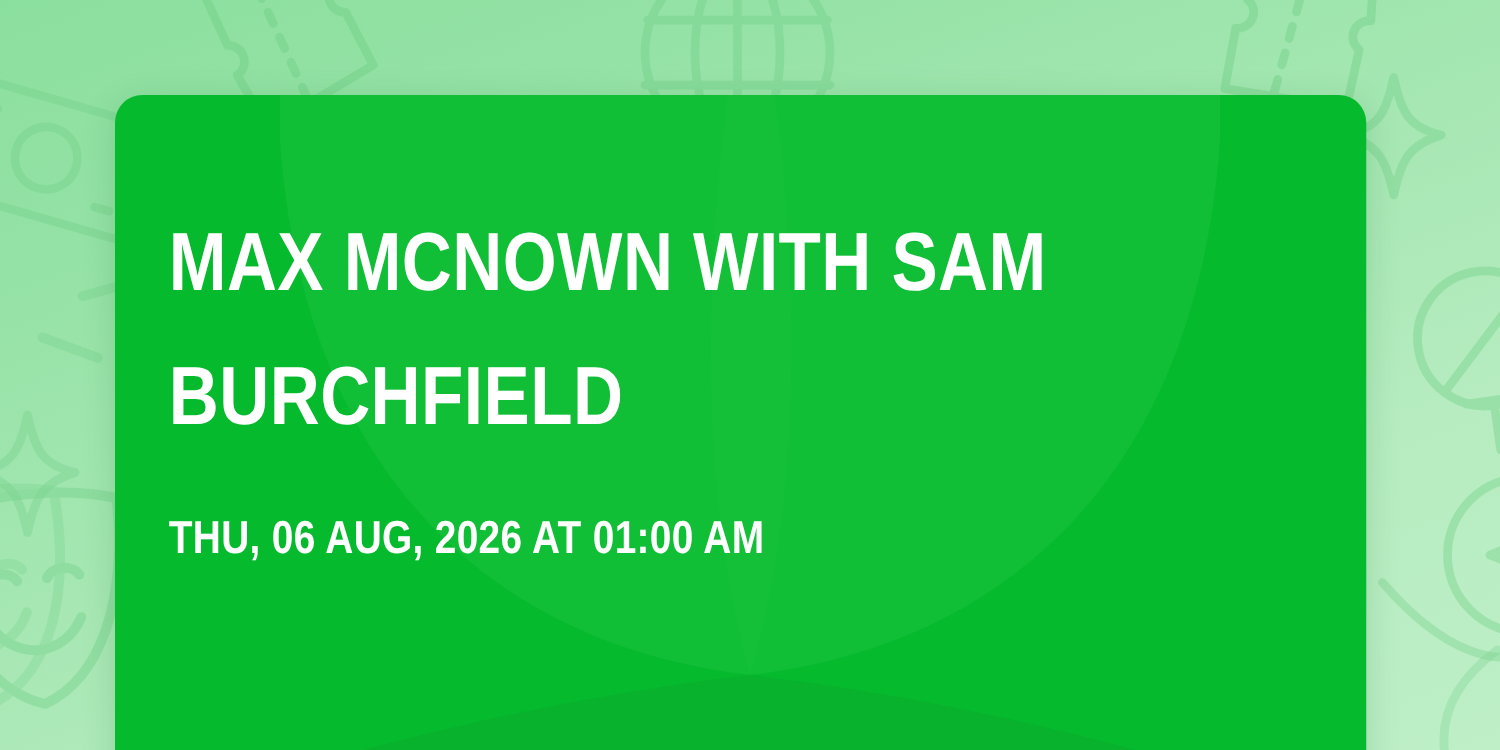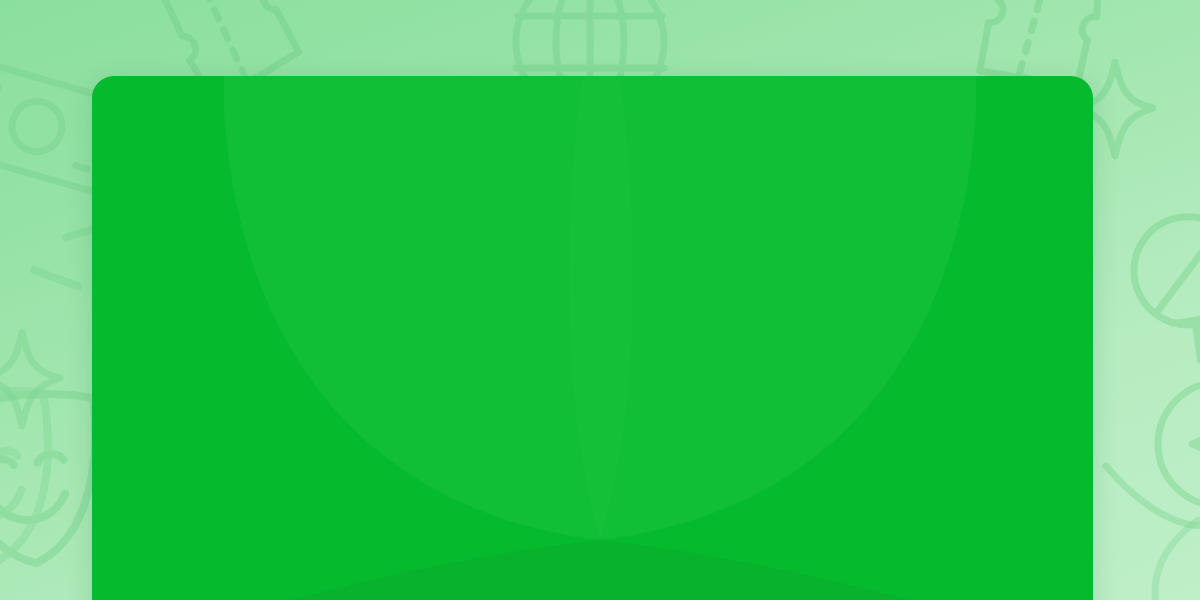--- a/index.html
+++ b/index.html
@@ -209,15 +209,19 @@
         <path d="M508 464 C716 440 866 300 884 36 L884 0 L508 0 Z" fill="#2BC94D" opacity="0.30"></path>
 
         <path d="M508 464 C300 488 150 540 60 560 L508 560 Z" fill="#0BA82C" opacity="0.45"></path>
 
         <path d="M508 464 C716 488 866 540 956 560 L508 560 Z" fill="#0BA82C" opacity="0.45"></path>
 
         <path d="M508 464 C470 330 470 160 490 0 L528 0 C548 160 548 330 508 464 Z" fill="#1FC342" opacity="0.22"></path>
       </svg>
     </div>
 
+    <div class="card-content">
+      <div class="event-title">Max McNown with Sam Burchfield</div>
+      <div class="event-date">Thu, 06 Aug, 2026 at 01:00 AM</div>
+    </div>
   </div>
 
 </div>
 
 </body></html>

